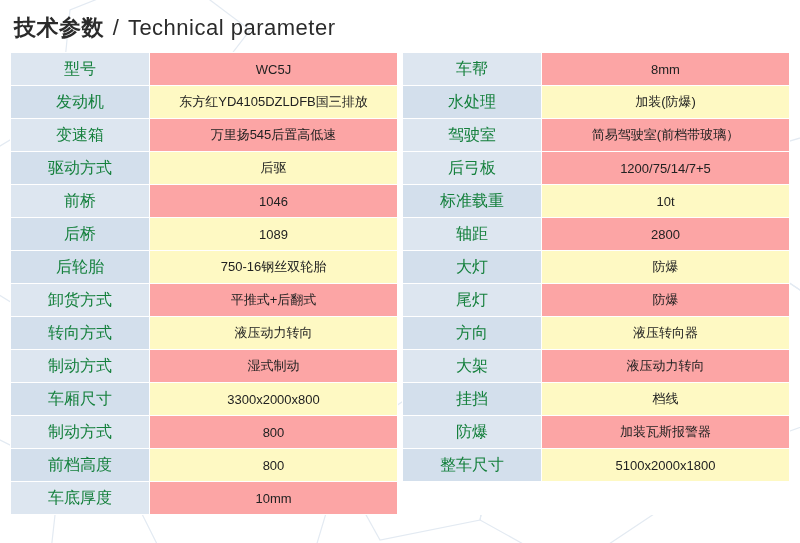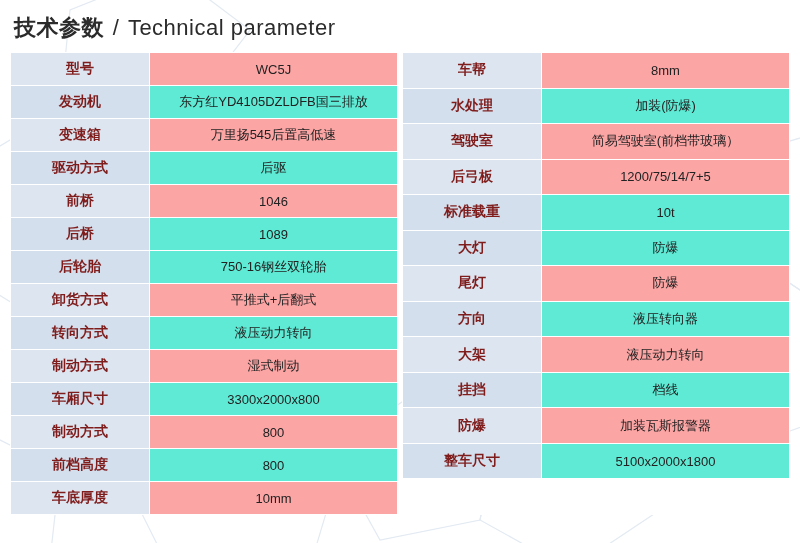--- a/index.html
+++ b/index.html
@@ -74,31 +74,31 @@
     text-align: center;
     vertical-align: middle;
     padding: 0 4px;
     white-space: nowrap;
     overflow: hidden;
     text-overflow: ellipsis;
   }
   td.label {
     width: 130px;
     background: #dde6f0;
-    font-weight: bold;
-    color: #7f1d1d;
-    font-size: 14px;
+    font-weight: normal;
+    color: #15803d;
+    font-size: 16px;
   }
   td.value {
     background: #fca5a5;
     color: #222;
     font-size: 13px;
   }
   tr.alt td.label { background: #d3dfec; }
-  tr.alt td.value { background: #5eead4; }
+  tr.alt td.value { background: #fef9c3; }
   td.empty { background: #ffffff; border-color: #ffffff; }
 </style>
 </head>
 <body>
 
 <div class="bg-deco">
   <svg width="800" height="543" viewBox="0 0 800 543">
     <g stroke="#e3eaf2" stroke-width="1.2" fill="none">
       <path d="M-40 170 L60 110 L150 160 L140 270 L40 320 L-50 265 Z"></path>
       <path d="M60 110 L70 10 L170 -30 L250 30 L150 160 Z"></path>
@@ -200,20 +200,24 @@
           <td class="value">简易驾驶室(前档带玻璃）</td>
         </tr>
         <tr>
           <td class="label">后弓板</td>
           <td class="value">1200/75/14/7+5</td>
         </tr>
         <tr class="alt">
           <td class="label">标准载重</td>
           <td class="value">10t</td>
         </tr>
+        <tr>
+          <td class="label">轴距</td>
+          <td class="value">2800</td>
+        </tr>
         <tr class="alt">
           <td class="label">大灯</td>
           <td class="value">防爆</td>
         </tr>
         <tr>
           <td class="label">尾灯</td>
           <td class="value">防爆</td>
         </tr>
         <tr class="alt">
           <td class="label">方向</td>

